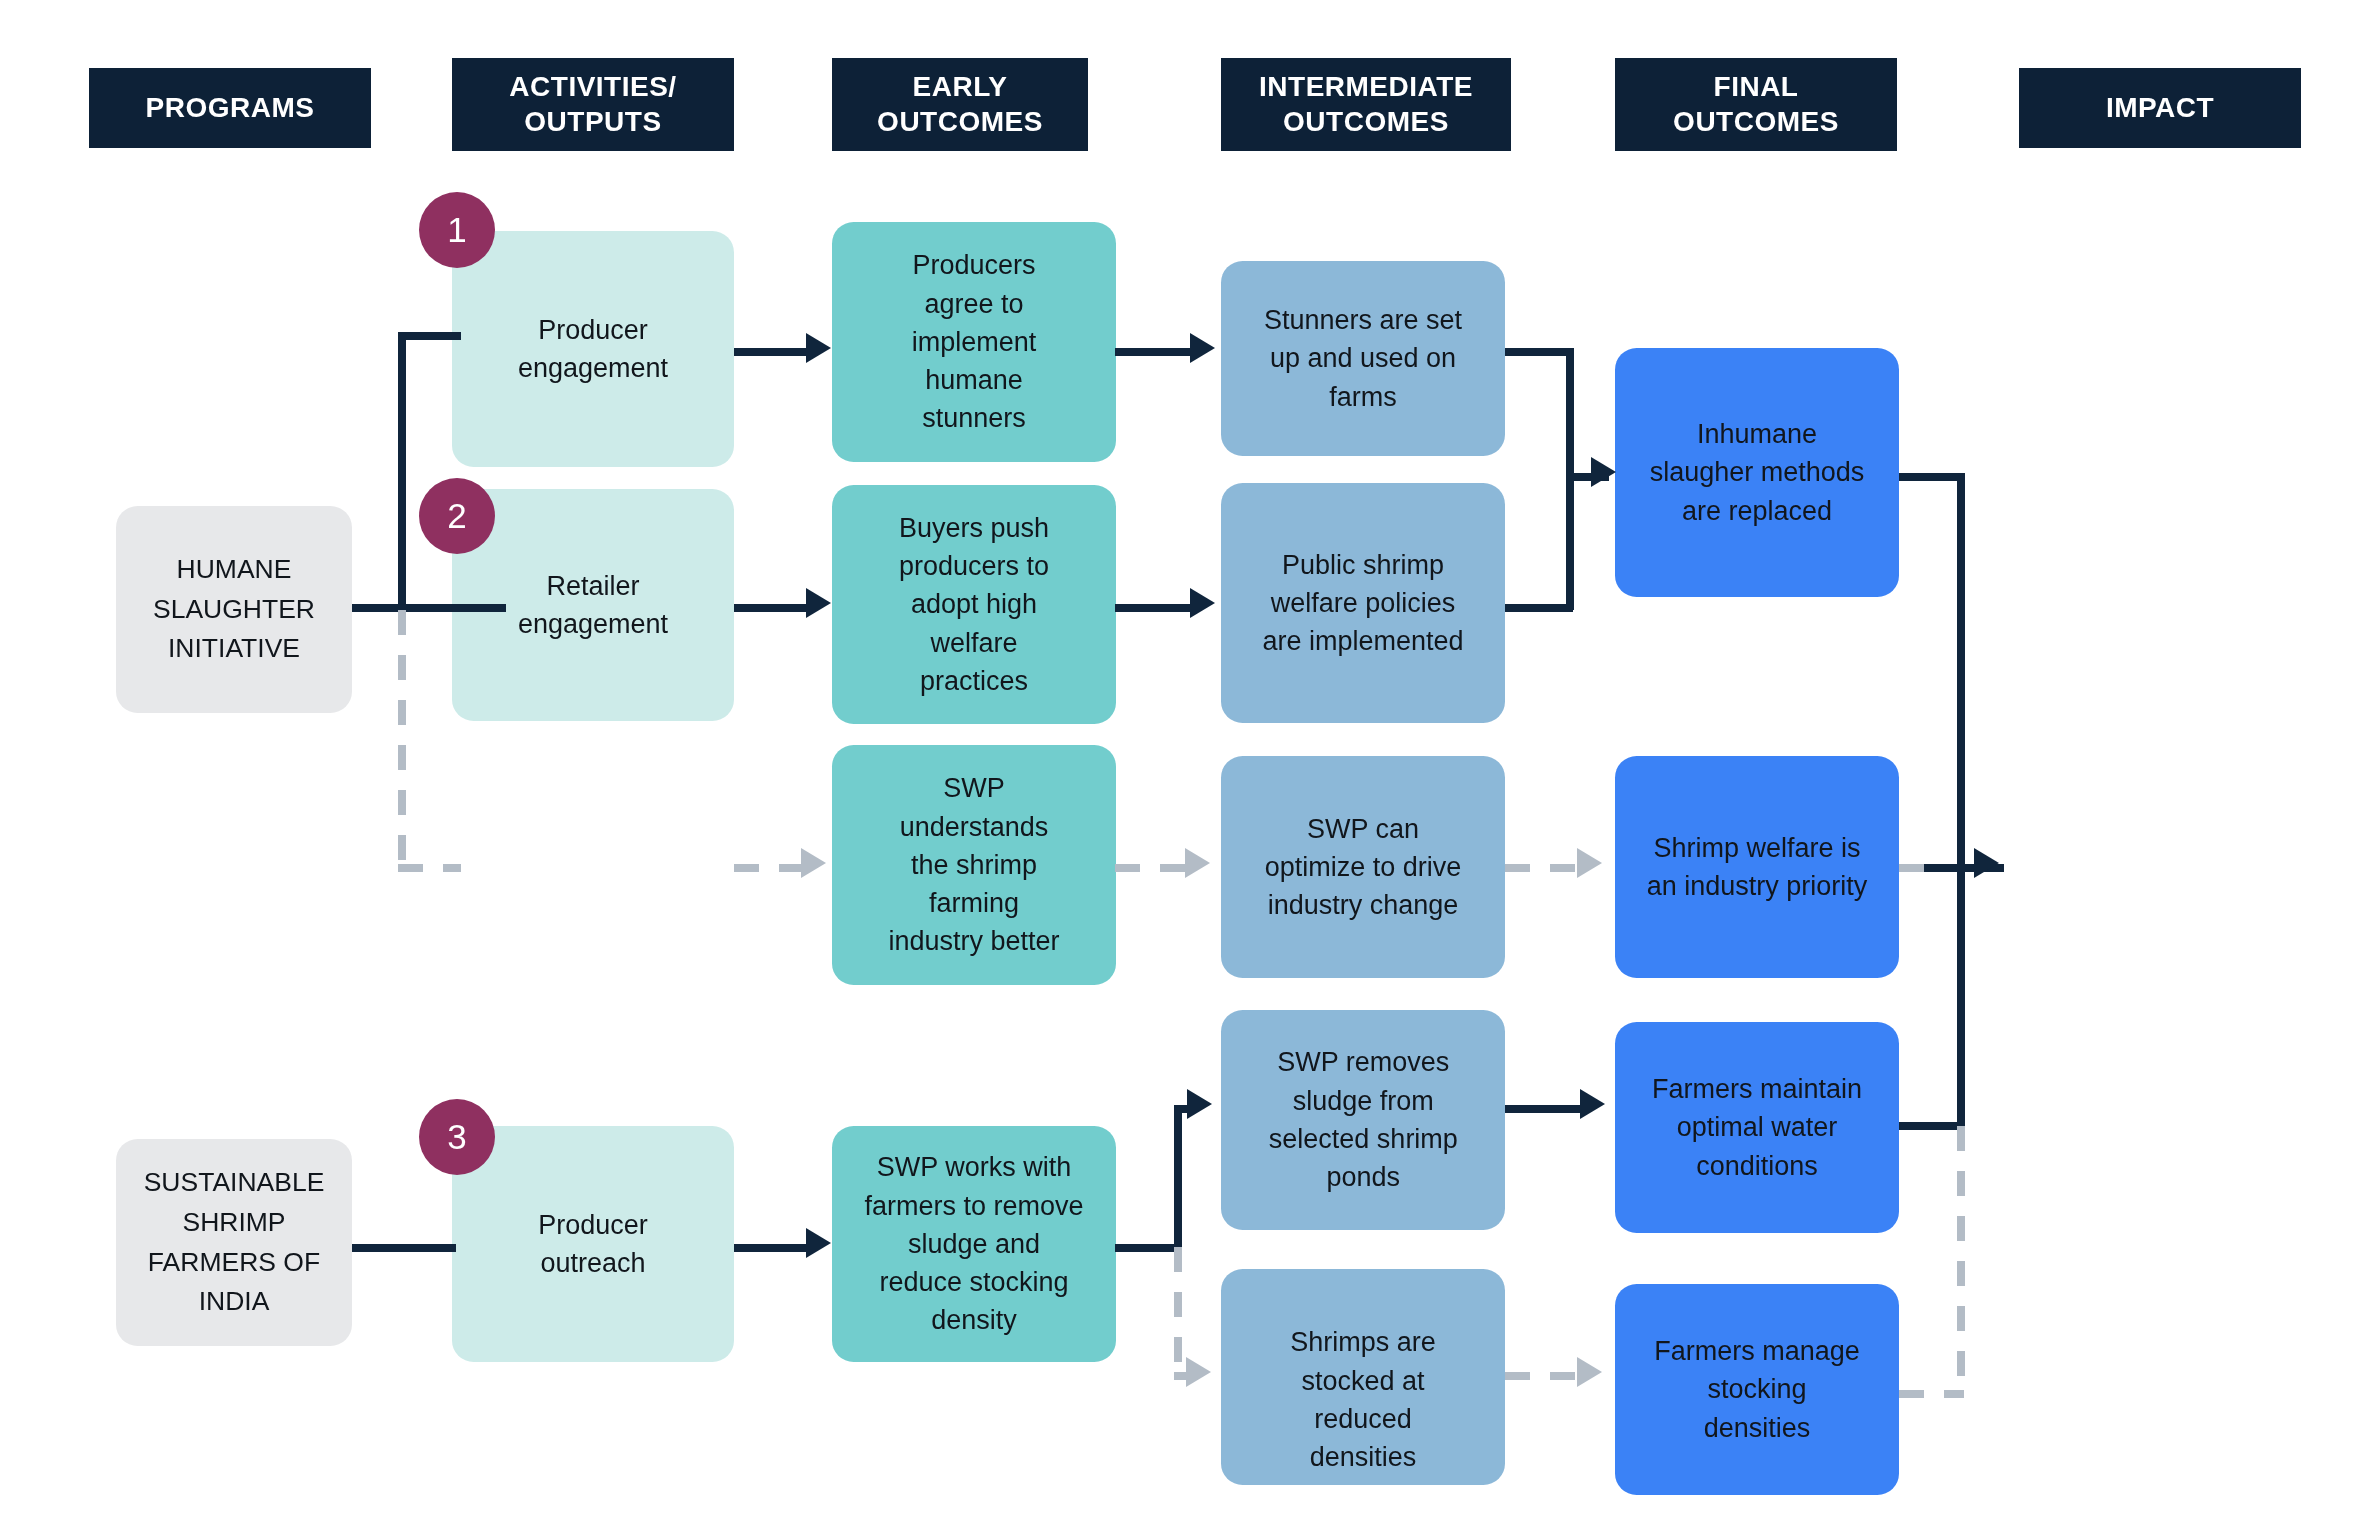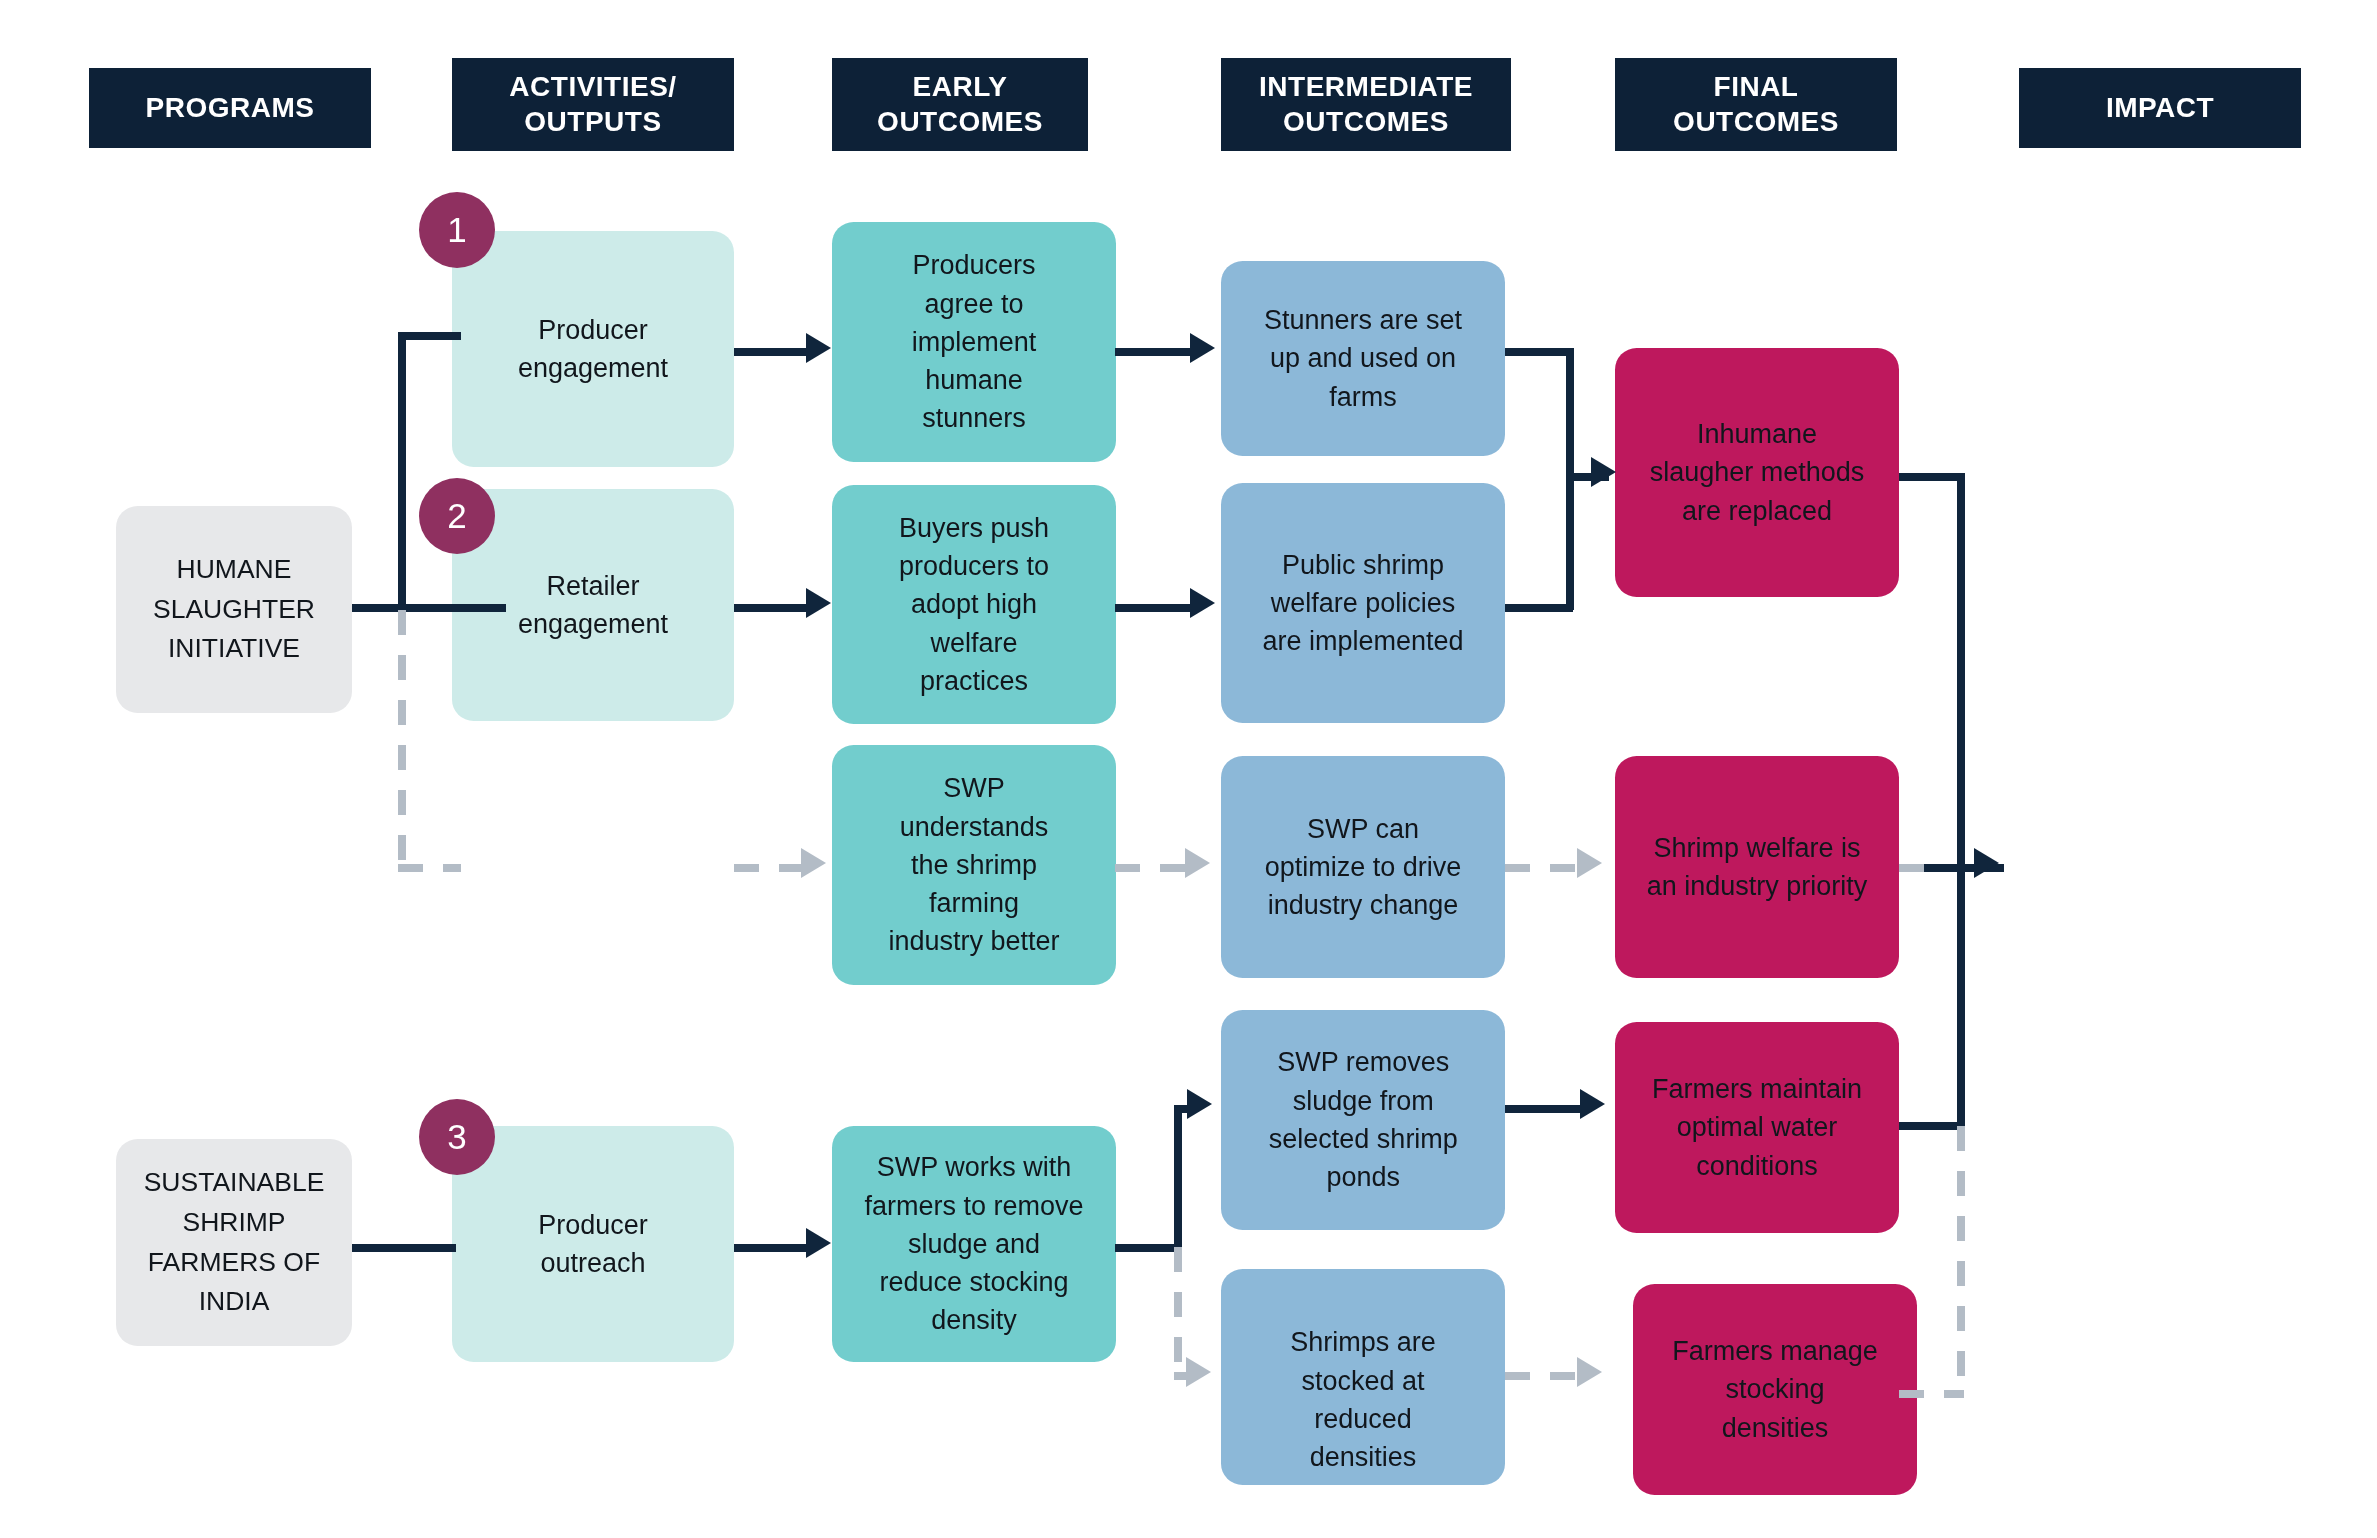--- a/index.html
+++ b/index.html
@@ -10,21 +10,21 @@
        justify-content:center;text-align:center;font-weight:bold;font-size:28px;letter-spacing:0.5px;
        line-height:1.22;}
 
   .node{position:absolute;border-radius:21.6px;display:flex;align-items:center;justify-content:center;
         text-align:center;color:#11161c;font-size:27px;line-height:1.42;padding:8.3px 13.3px;
         box-sizing:border-box;}
   .n-prog{background:#e7e8ea;font-size:26.5px;line-height:1.5;}
   .n-act{background:#cdebe9;}
   .n-early{background:#72cdcd;}
   .n-inter{background:#8cb8d8;}
-  .n-final{background:#be185d;}
+  .n-final{background:#3b82f6;}
   .n-impact{background:#c896b4;}
 
   .badge{position:absolute;width:76px;height:76px;border-radius:50%;background:#8f3060;color:#ffffff;
          display:flex;align-items:center;justify-content:center;font-size:35px;z-index:6;}
 
   
   .ln{position:absolute;background:#10253c;z-index:2;}
   .ln-h{height:7.5px;}
   .ln-v{width:7.5px;}
   .dln{position:absolute;z-index:2;}
@@ -168,19 +168,19 @@
 
   <div class="node n-final" style="left:1615px;top:348px;width:284px;height:249px;">
     <span>Inhumane<br>slaugher methods<br>are replaced</span>
   </div>
   <div class="node n-final" style="left:1615px;top:756px;width:284px;height:222px;">
     <span>Shrimp welfare is<br>an industry priority</span>
   </div>
   <div class="node n-final" style="left:1615px;top:1022px;width:284px;height:211px;">
     <span>Farmers maintain<br>optimal water<br>conditions</span>
   </div>
-  <div class="node n-final" style="left:1615px;top:1284px;width:284px;height:211px;margin-left:18px;">
+  <div class="node n-final" style="left:1615px;top:1284px;width:284px;height:211px;">
     <span>Farmers manage<br>stocking<br>densities</span>
   </div>
 
 
 </div>
 
 
 </body></html>

